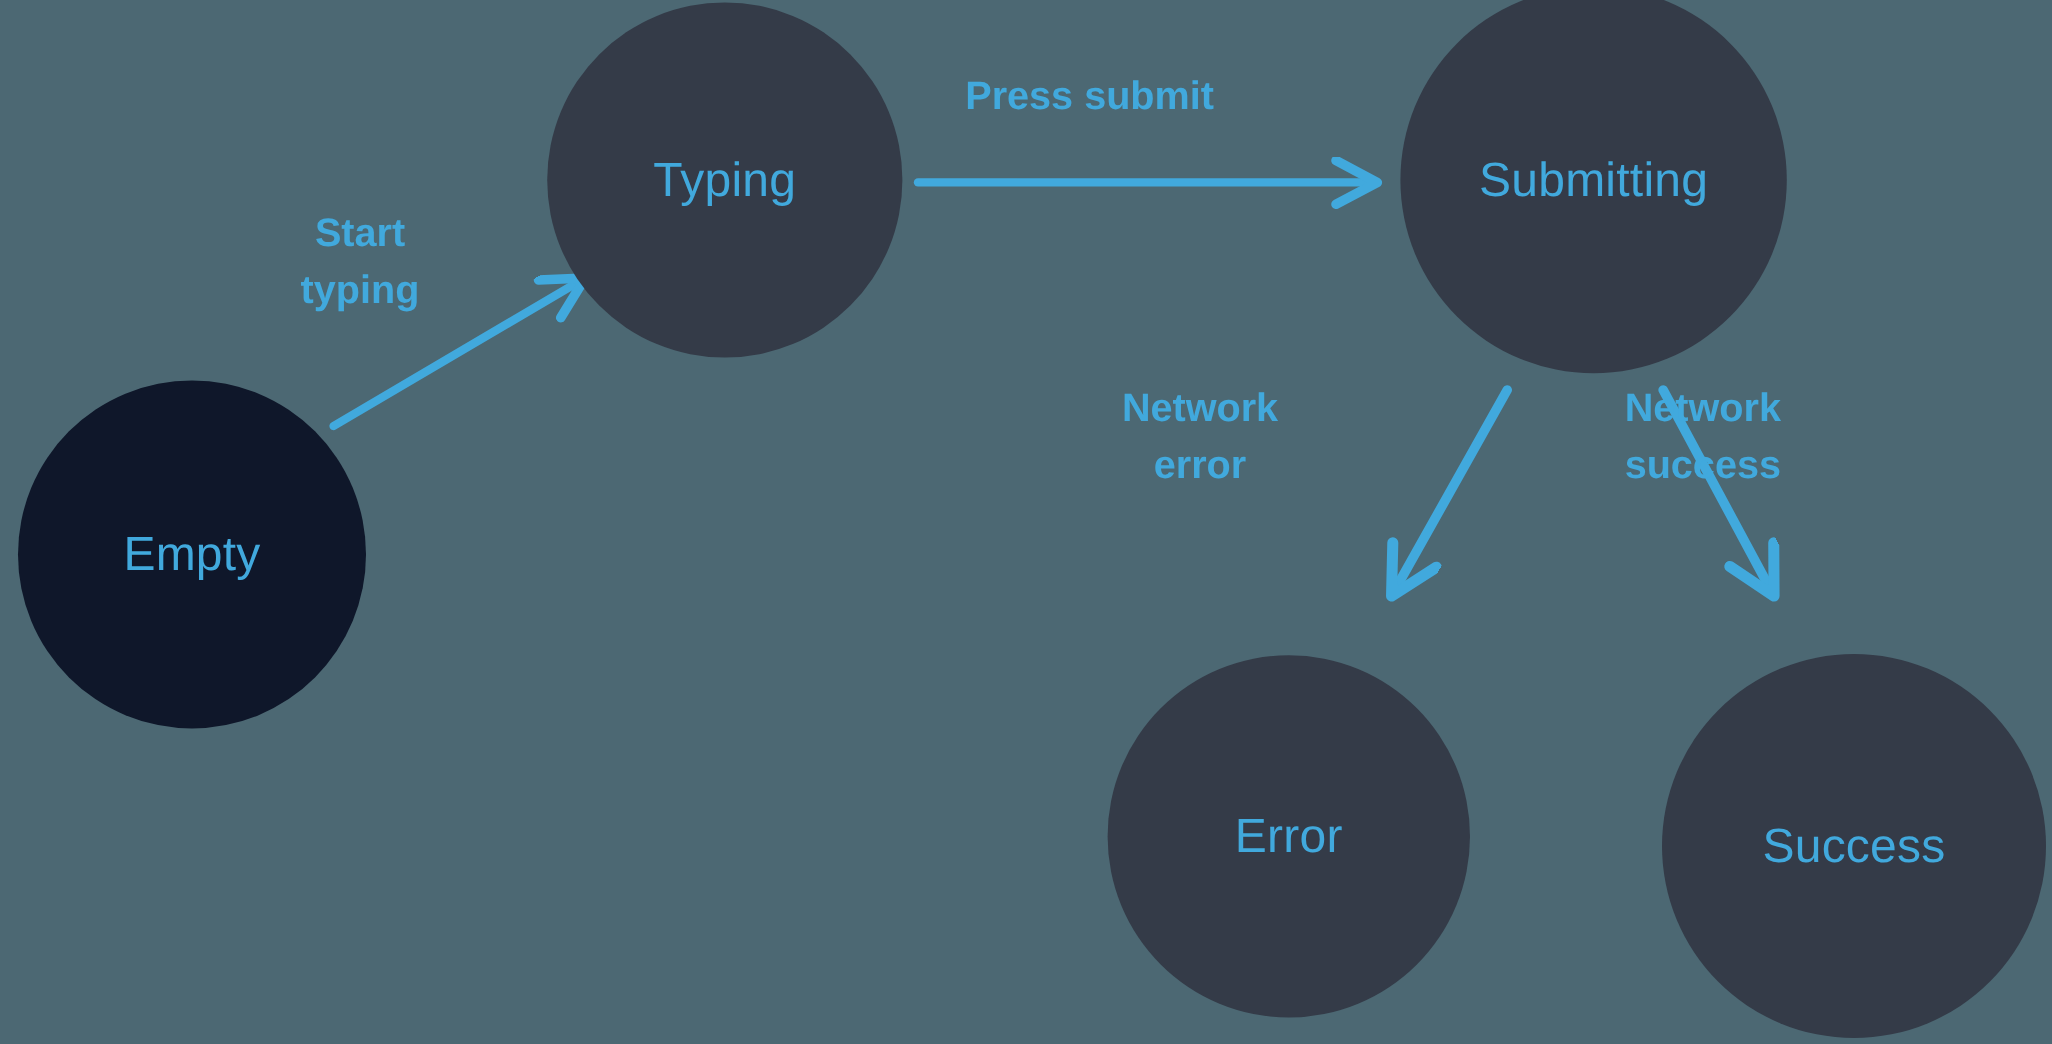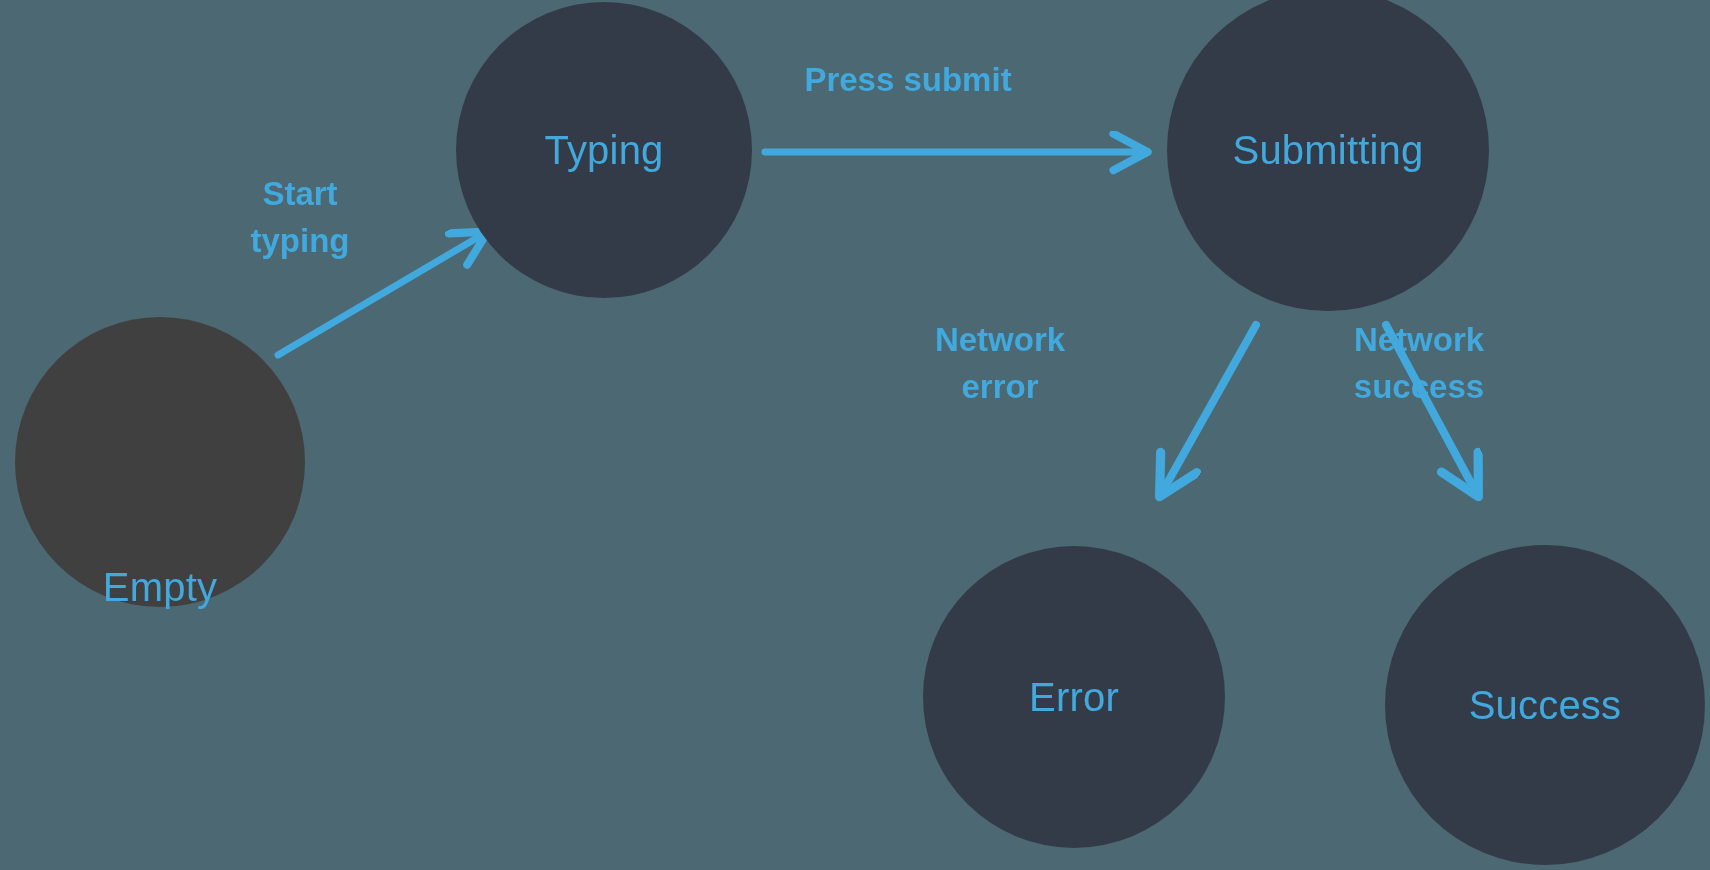--- a/index.html
+++ b/index.html
@@ -66,21 +66,21 @@
 
     <line x1="278" y1="355" x2="487" y2="232" stroke="#41a9dd" stroke-width="7" stroke-linecap="round" marker-end="url(#arrowhead)"></line>
 
     <line x1="765" y1="152" x2="1147" y2="152" stroke="#41a9dd" stroke-width="7" stroke-linecap="round" marker-end="url(#arrowhead)"></line>
 
     <line x1="1256" y1="325" x2="1160" y2="496" stroke="#41a9dd" stroke-width="8" stroke-linecap="round" marker-end="url(#arrowhead)"></line>
 
     <line x1="1386" y1="325" x2="1478" y2="496" stroke="#41a9dd" stroke-width="8" stroke-linecap="round" marker-end="url(#arrowhead)"></line>
   </svg>
 
-  <div class="node" style="left: 15px; top: 317px; width: 290px; height: 290px; background: #404040; align-items: flex-end;">
+  <div class="node" style="left: 15px; top: 317px; width: 290px; height: 290px; background: #0f172a;">
     <span class="node-label">Empty</span>
   </div>
 
   <div class="node" style="left: 456px; top: 2px; width: 296px; height: 296px; background: rgb(52, 59, 72);">
     <span class="node-label">Typing</span>
   </div>
 
   <div class="node" style="left: 1167px; top: -11px; width: 322px; height: 322px; background: rgb(52, 59, 72);">
     <span class="node-label">Submitting</span>
   </div>

